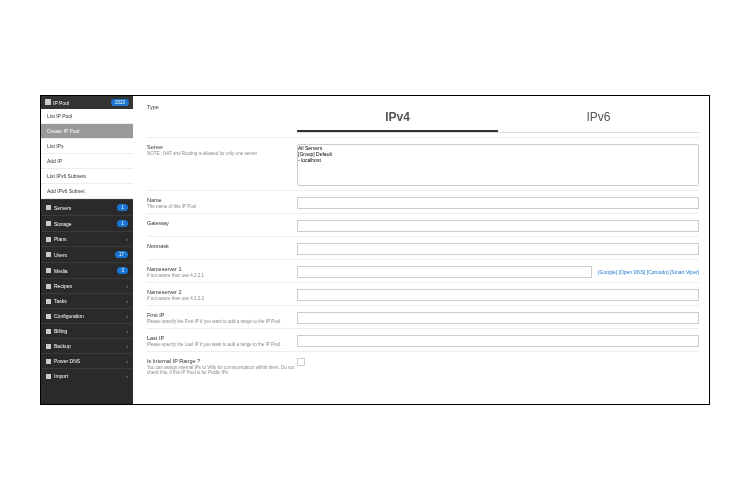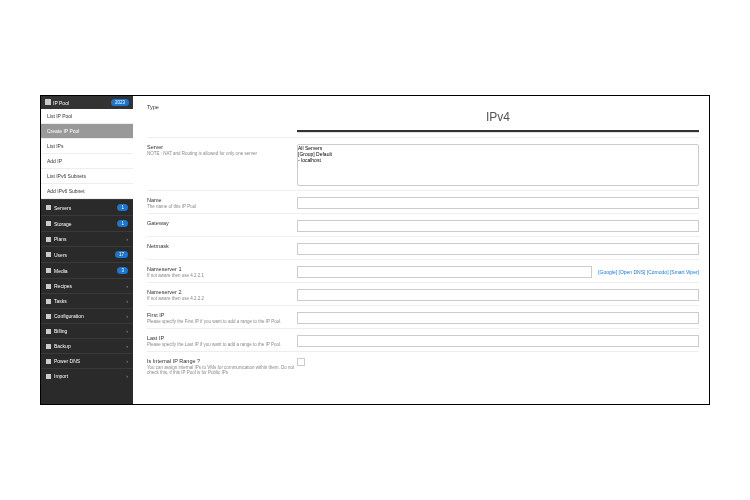--- a/index.html
+++ b/index.html
@@ -17,21 +17,21 @@
 .nav-item .ni-icon{width:5px;height:5px;background:#ccc;display:inline-block}
 .chev{font-size:5px;color:#aaa}
 .main{flex:1;background:#fff;padding:8px 10px 8px 14px;font-size:5px;color:#333;overflow:hidden}
 .row{display:flex;margin-bottom:6px;border-bottom:1px solid #eee;padding-bottom:4px}
 .row.noborder{border-bottom:none}
 .lbl{width:150px;font-size:5.5px;color:#333}
 .help{font-size:4.5px;color:#888;margin-top:1px}
 .ctrl{flex:1}
 .tabs{display:flex;border-bottom:1px solid #ddd}
 .tab{flex:1;text-align:center;padding:6px 0;font-size:12px;color:#555;cursor:pointer}
-.tab.active{border-bottom:2px solid #333;font-weight:400}
+.tab.active{border-bottom:2px solid #333;font-weight:700}
 select[multiple]{width:100%;height:42px;font-size:5px;border:1px solid #ccc}
 input[type=text]{width:100%;height:12px;border:1px solid #ccc;font-size:5px;padding:0 2px}
 .dns-links{font-size:5px;color:#1976d2;margin-left:6px;white-space:nowrap}
 .checkbox{width:8px;height:8px;border:1px solid #ccc;display:inline-block}
 </style>
 </head>
 <body>
 
 <div class="frame">
   <div class="sidebar">
@@ -134,20 +134,21 @@
         </div>
       </div>
   </div>
 
   <div class="main">
     <div class="row">
       <div class="lbl">Type</div>
       <div class="ctrl">
         <div class="tabs">
           <div class="tab active">IPv4</div>
+          <div class="tab">IPv6</div>
         </div>
       </div>
     </div>
 
     <div class="row">
       <div class="lbl">
         <div>Server</div>
         <div class="help">NOTE : NAT and Routing is allowed for only one server</div>
       </div>
       <div class="ctrl">

